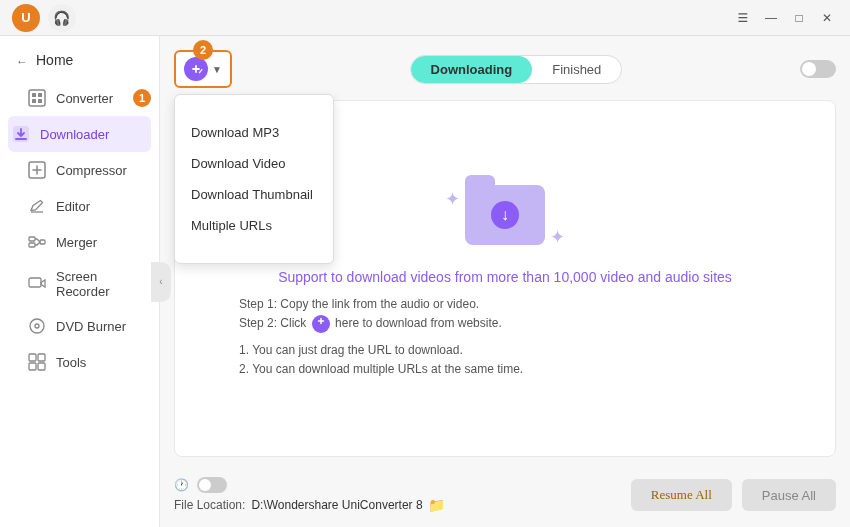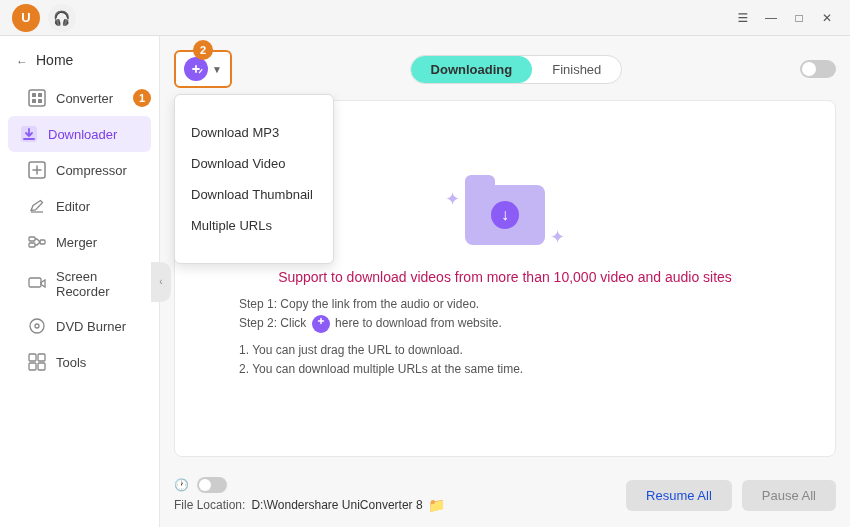--- a/index.html
+++ b/index.html
@@ -94,21 +94,21 @@
       color: #444;
       cursor: pointer;
       position: relative;
     }
     .sidebar-item.active {
       background: #f0eaff;
       color: #7b3fe4;
       font-weight: 500;
       border-radius: 6px;
       margin: 0 8px;
-      padding: 9px 12px;
+      padding: 9px 4px;
     }
     .sidebar-item .icon {
       width: 18px;
       height: 18px;
       display: flex;
       align-items: center;
       justify-content: center;
       font-size: 14px;
       flex-shrink: 0;
     }
@@ -336,21 +336,21 @@
       position: absolute;
       color: #c4b5f5;
       font-size: 18px;
     }
     .sparkle-left { top: 10px; left: -15px; }
     .sparkle-right { bottom: 5px; right: -15px; }
 
     .drop-title {
       font-size: 14px;
       font-weight: 500;
-      color: #be185d;
+      color: #8b5cf6;
       text-align: center;
       margin-bottom: 12px;
     }
     .drop-step {
       font-size: 12px;
       color: #555;
       margin-bottom: 4px;
       text-align: left;
       align-self: flex-start;
       padding-left: 40px;
@@ -438,21 +438,22 @@
     }
     .action-btn {
       padding: 8px 20px;
       border-radius: 6px;
       font-size: 13px;
       cursor: pointer;
       border: none;
     }
     .btn-resume {
       background: #e0e0e0;
-      color: #1d4ed8;
+      color: #a16207;
+      font-family: Liberation Serif, serif;
     }
     .btn-pause {
       background: #e0e0e0;
       color: #888;
     }
   </style>
 </head>
 <body>
 
 <div class="titlebar">

